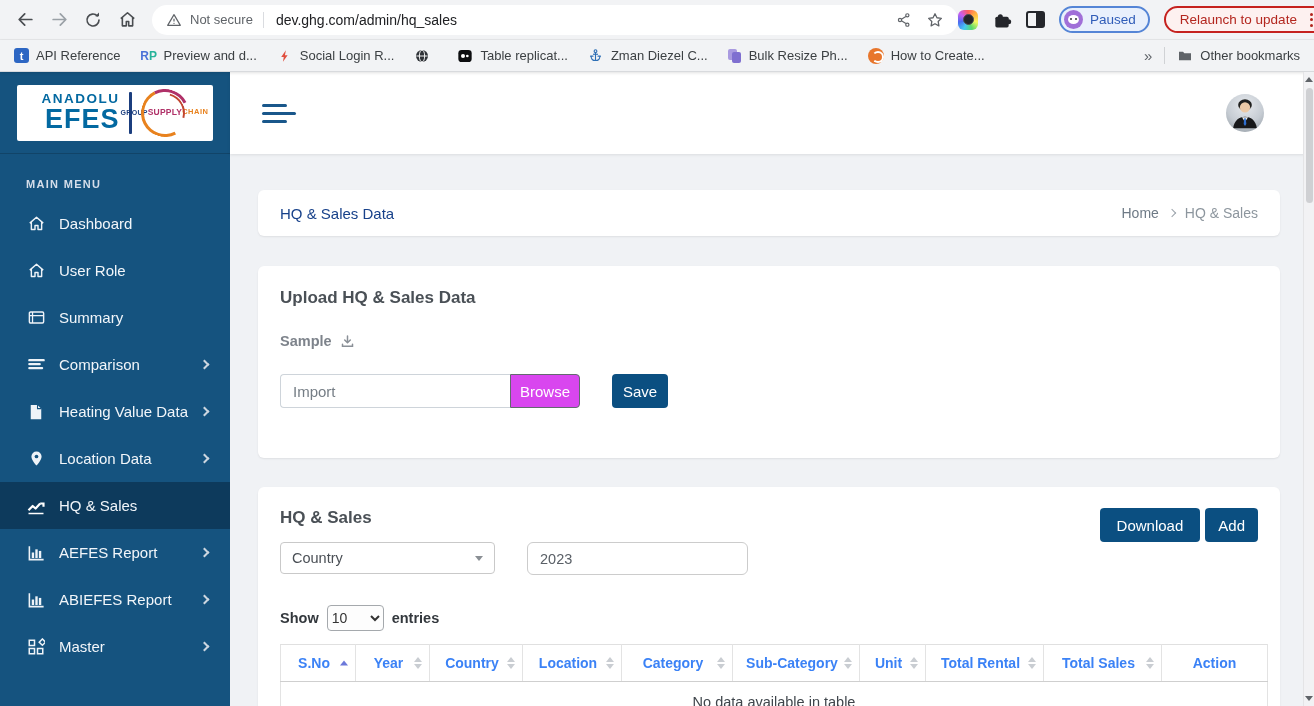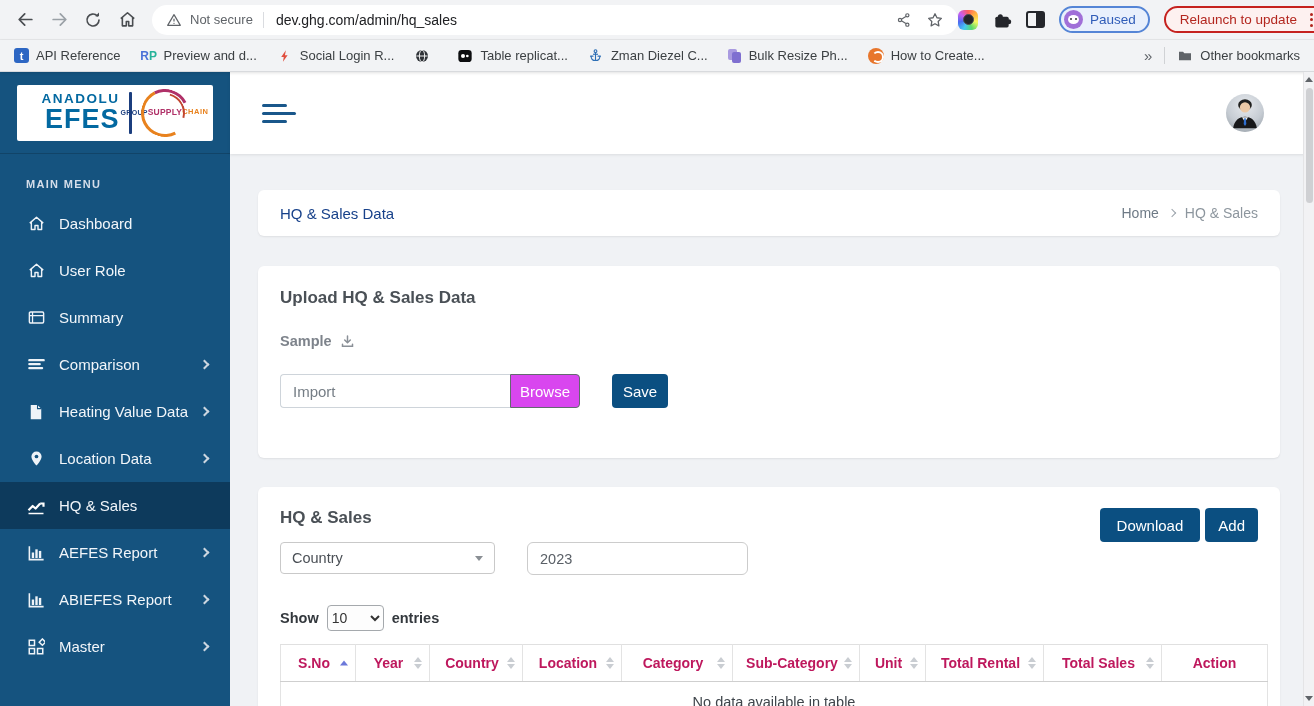--- a/index.html
+++ b/index.html
@@ -103,21 +103,21 @@
   .country-select{width:215px;height:32px;border:1px solid #c9c9c9;border-radius:4px;display:flex;align-items:center;justify-content:space-between;padding:0 11px;font-size:14.5px;color:#4a4f55;background:#fff;cursor:pointer}
   .caret-down{width:0;height:0;border-left:4px solid transparent;border-right:4px solid transparent;border-top:5px solid #8a8f94}
   .year-input{width:221px;height:33px;border:1px solid #ccc;border-radius:6px;padding:0 12px;font-size:14.5px;color:#5a6067;outline:none}
   .table-controls{margin-top:30px;display:flex;align-items:center;justify-content:space-between}
   .length-ctl{display:flex;align-items:center;gap:8px;font-size:14.5px;font-weight:bold;color:#33383d}
   .length-ctl select{height:26px;width:57px;border:1px solid #a5a9ad;border-radius:4px;background:#fdfdfd;font-size:14px;color:#333}
   .search-ctl{display:flex;align-items:center;gap:8px;font-size:14.5px;font-weight:bold;color:#33383d}
   .search-ctl input{width:196px;height:30px;border:1px solid #a5a9ad;border-radius:4px;padding:0 8px;font-size:14px;outline:none}
 
   table{width:100%;border-collapse:collapse;margin-top:13px;table-layout:fixed}
-  thead th{border-top:1px solid #e0e0e0;border-bottom:1px solid #cfcfcf;border-right:1px solid #e3e3e3;padding:10px 16px 10px 8px;font-size:14px;font-weight:bold;color:#be185d;position:relative;text-align:center;cursor:pointer;white-space:nowrap;overflow:hidden}
+  thead th{border-top:1px solid #e0e0e0;border-bottom:1px solid #cfcfcf;border-right:1px solid #e3e3e3;padding:10px 16px 10px 8px;font-size:14px;font-weight:bold;color:#3b82f6;position:relative;text-align:center;cursor:pointer;white-space:nowrap;overflow:hidden}
   thead th:first-child{border-left:1px solid #e3e3e3}
   thead th.no-sort{cursor:default;padding-right:8px}
   .sorters{position:absolute;right:7px;top:50%;transform:translateY(-50%);display:flex;flex-direction:column;gap:2px}
   .tri-up{width:0;height:0;border-left:4px solid transparent;border-right:4px solid transparent;border-bottom:5px solid #c9cdd2}
   .tri-down{width:0;height:0;border-left:4px solid transparent;border-right:4px solid transparent;border-top:5px solid #c9cdd2}
   .sort-asc .tri-up{border-bottom-color:#6c79da}
   tbody td{padding:12px 0 40px;text-align:center;font-size:14.5px;color:#3f454b;border-left:1px solid #e3e3e3;border-right:1px solid #e3e3e3}
 
   
   .scrollbar{position:absolute;top:72px;right:0;bottom:0;width:11px;background:#f2f2f4;border-left:1px solid #e4e4e6;z-index:6}

